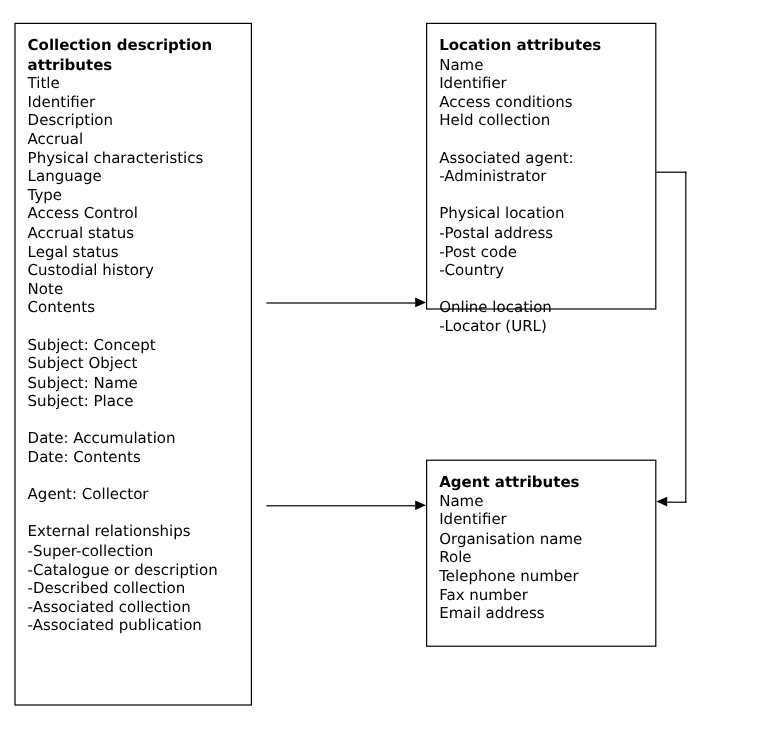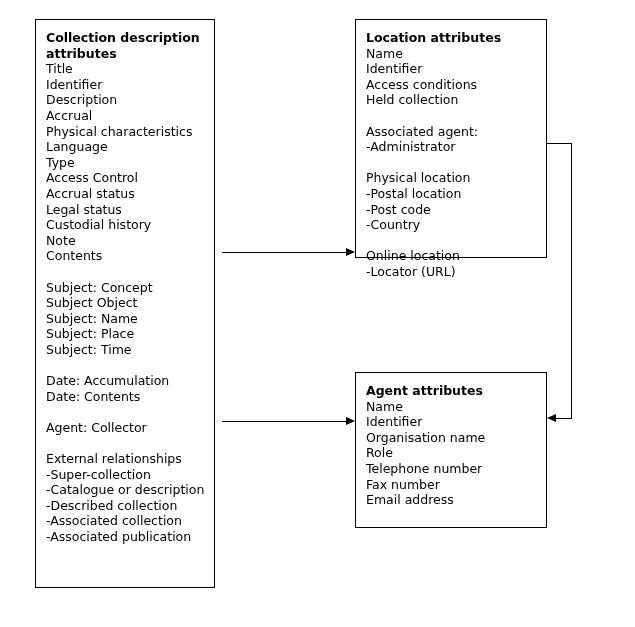--- a/index.html
+++ b/index.html
@@ -54,23 +54,23 @@
   }
   .arrow-left {
     position: absolute;
     width: 0;
     height: 0;
     border-top: 4.5px solid transparent;
     border-bottom: 4.5px solid transparent;
     border-right: 9px solid #000000;
   }
   
-  #box-collection { left: 35px;  top: 19px;  width: 180px; height: 569px; }
+  #box-collection { left: 12px;  top: 19px;  width: 198px; height: 569px; }
   #box-location   { left: 355px; top: 19px;  width: 192px; height: 239px; }
-  #box-agent      { left: 355px; top: 372px; width: 192px; height: 156px; }
+  #box-agent      { left: 355px; top: 383px; width: 192px; height: 156px; }
 </style>
 </head>
 <body>
 
 <div id="canvas">
 
   <div class="box" id="box-collection">
     <div class="box-inner">
       <div class="line title">Collection description</div>
       <div class="line title">attributes</div>
@@ -86,21 +86,20 @@
         <div class="line">Accrual status</div>
         <div class="line">Legal status</div>
         <div class="line">Custodial history</div>
         <div class="line">Note</div>
         <div class="line">Contents</div>
         <div class="line spacer"></div>
         <div class="line">Subject: Concept</div>
         <div class="line">Subject Object</div>
         <div class="line">Subject: Name</div>
         <div class="line">Subject: Place</div>
-        <div class="line">Subject: Time</div>
         <div class="line spacer"></div>
         <div class="line">Date: Accumulation</div>
         <div class="line">Date: Contents</div>
         <div class="line spacer"></div>
         <div class="line">Agent: Collector</div>
         <div class="line spacer"></div>
         <div class="line">External relationships</div>
         <div class="line">-Super-collection</div>
         <div class="line">-Catalogue or description</div>
         <div class="line">-Described collection</div>
@@ -116,21 +115,21 @@
       <div>
         <div class="line">Name</div>
         <div class="line">Identifier</div>
         <div class="line">Access conditions</div>
         <div class="line">Held collection</div>
         <div class="line spacer"></div>
         <div class="line">Associated agent:</div>
         <div class="line">-Administrator</div>
         <div class="line spacer"></div>
         <div class="line">Physical location</div>
-        <div class="line">-Postal location</div>
+        <div class="line">-Postal address</div>
         <div class="line">-Post code</div>
         <div class="line">-Country</div>
         <div class="line spacer"></div>
         <div class="line">Online location</div>
         <div class="line">-Locator (URL)</div>
       </div>
     </div>
   </div>
 
   <div class="box" id="box-agent">

